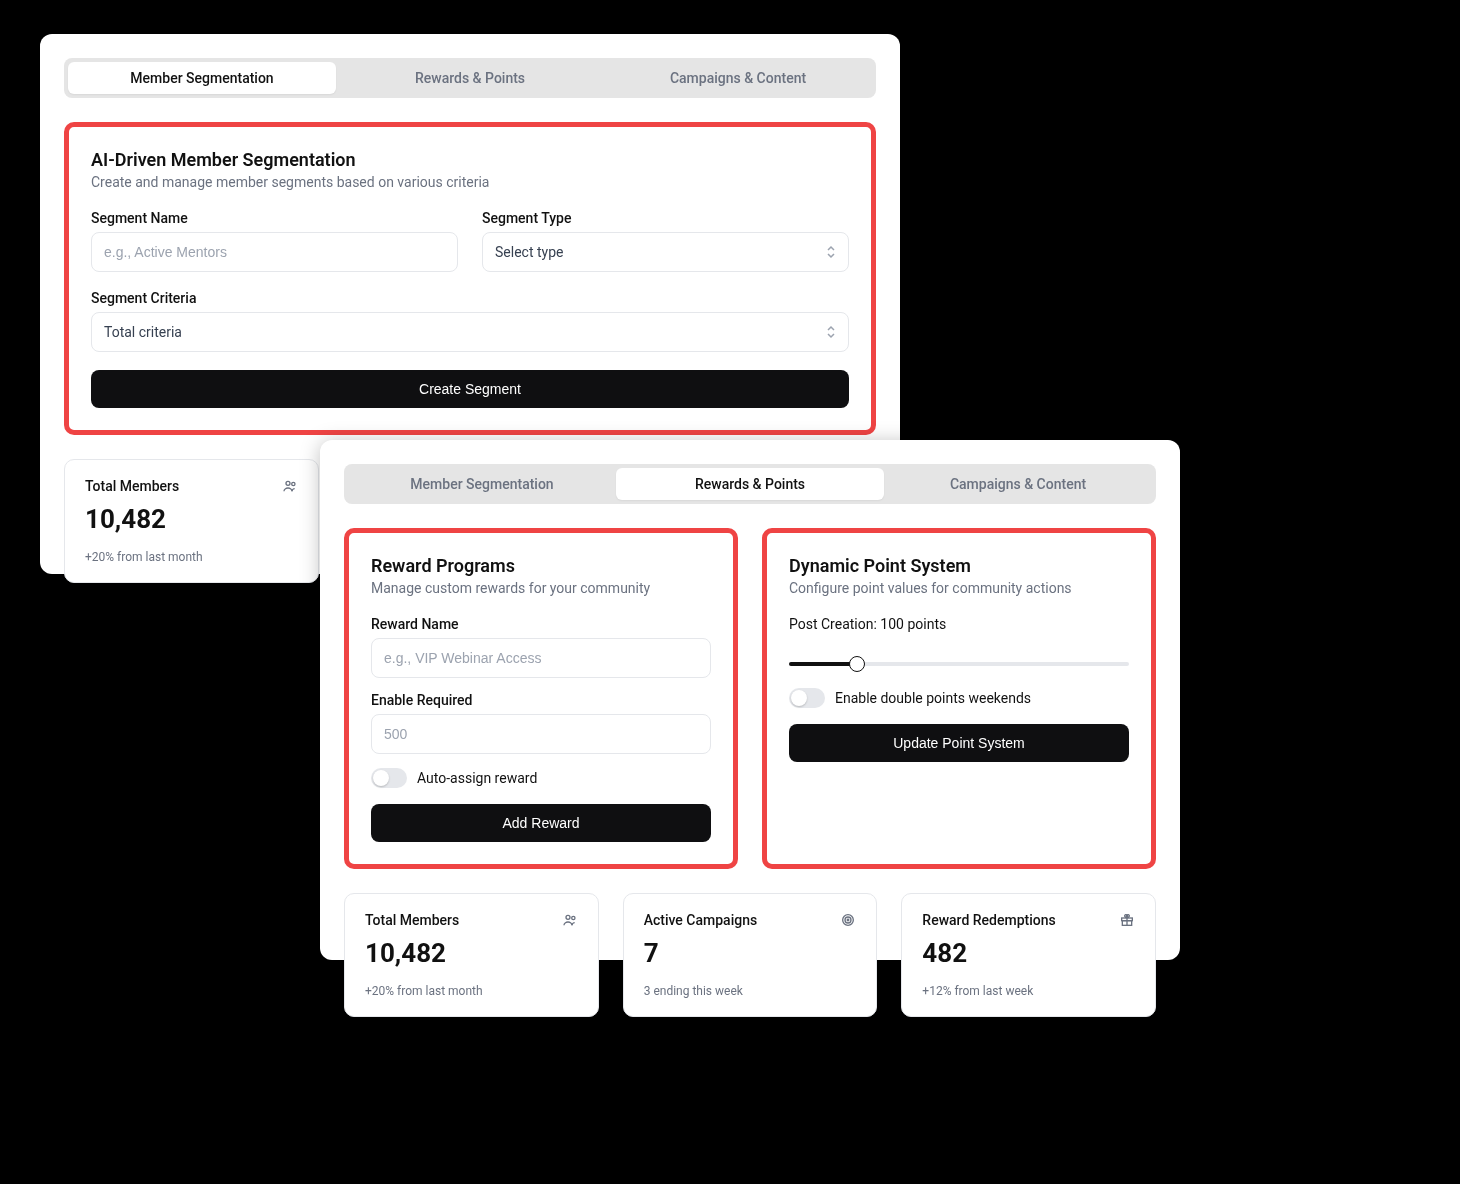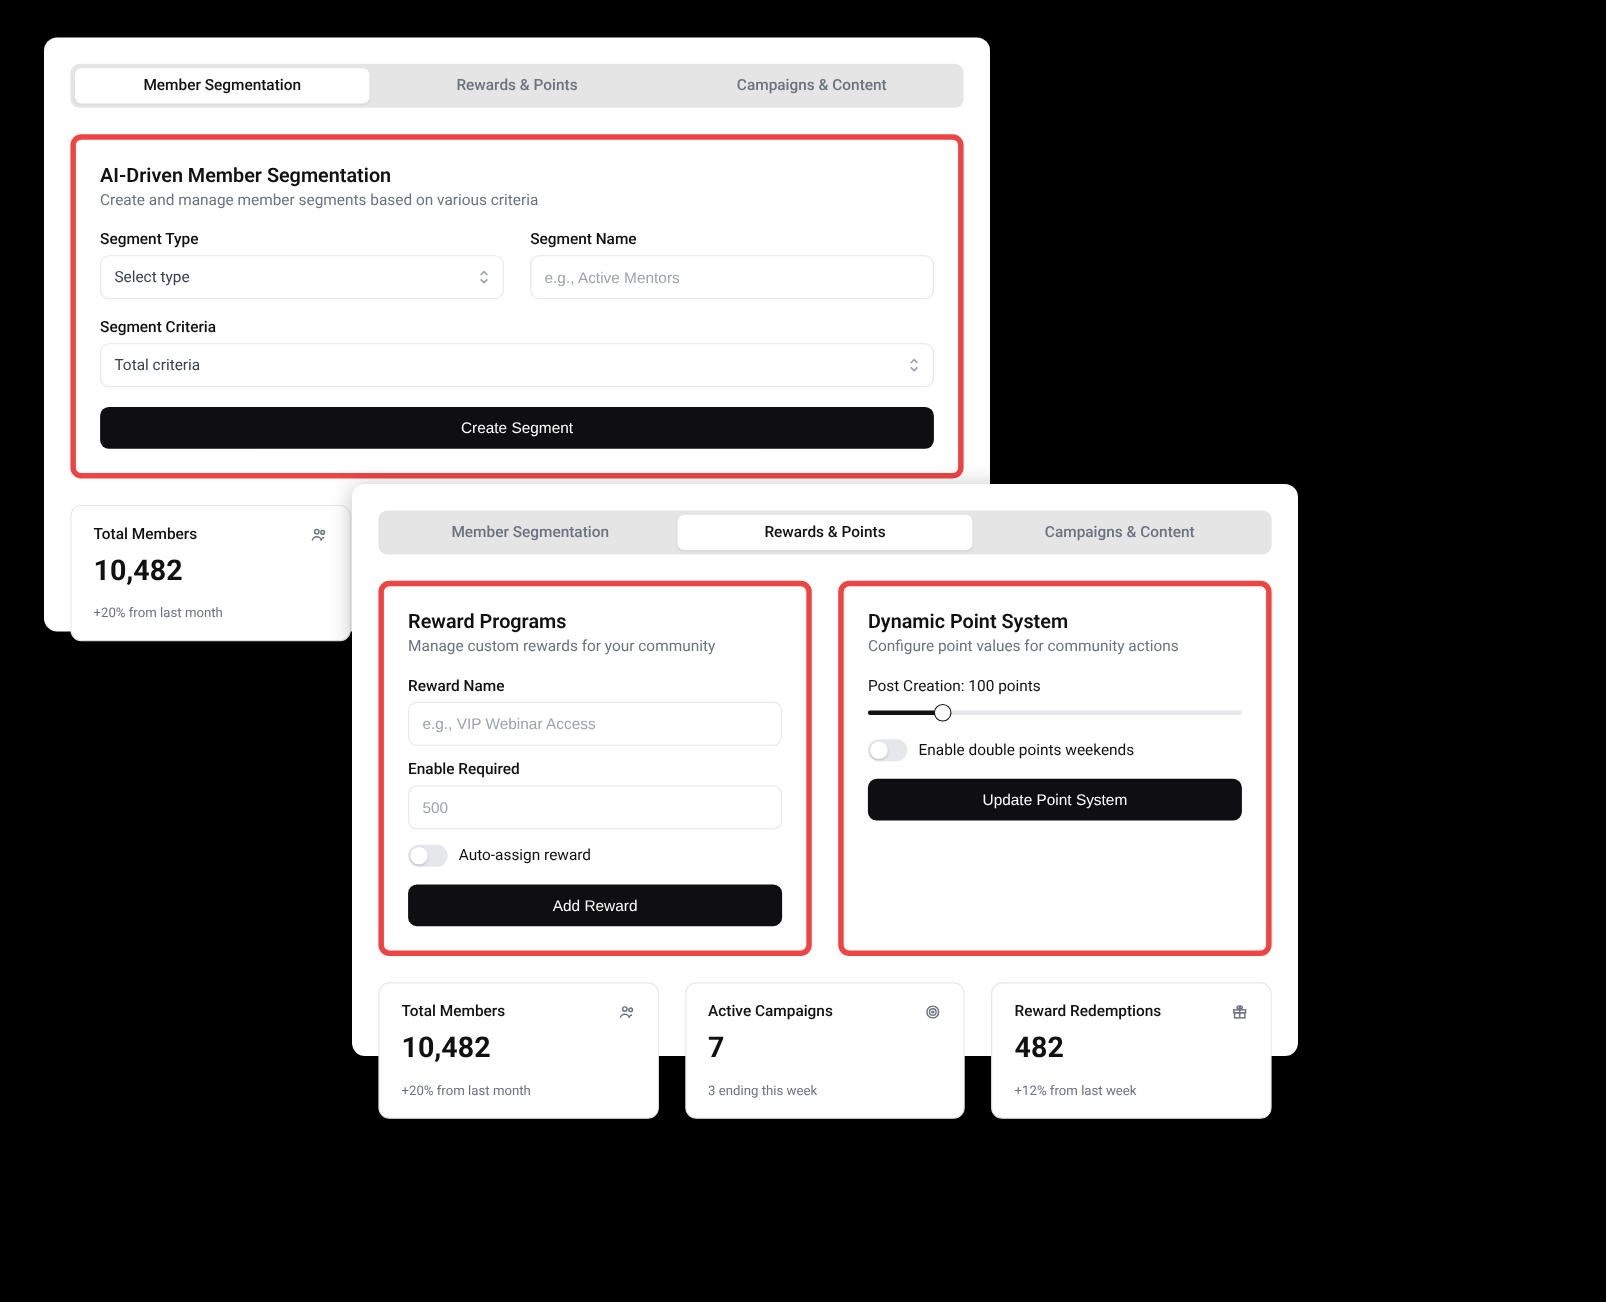--- a/index.html
+++ b/index.html
@@ -100,21 +100,21 @@
   .stat-value { font-size: 26px; font-weight: 700; color: #111; }
   .stat-note  { font-size: 12px; color: #6b7280; margin-top: 16px; }
   .stat-icon { width:16px; height:16px; color:#6b7280; }
 
   
   .grid2 { display:flex; gap:24px; }
   .col { flex:1; }
 
   
   .slider-wrap { margin-bottom: 16px; }
-  .slider-label { font-size: 14px; color:#111; margin-bottom:8px; }
+  .slider-label { font-size: 14px; color:#111; margin-bottom:24px; }
   .slider {
     position: relative; height: 16px; display:flex; align-items:center;
   }
   .slider-track {
     height:4px; background:#e5e7eb; border-radius:2px; width:100%; position:relative;
   }
   .slider-fill {
     position:absolute; left:0; top:0; height:4px; background:#111; border-radius:2px;
   }
   .slider-thumb {
@@ -143,35 +143,35 @@
     <div class="tab active">Member Segmentation</div>
     <div class="tab">Rewards &amp; Points</div>
     <div class="tab">Campaigns &amp; Content</div>
   </div>
 
   <div class="card">
     <div class="card-title">AI-Driven Member Segmentation</div>
     <div class="card-sub">Create and manage member segments based on various criteria</div>
 
     <div class="form-row">
+      <div class="form-group">
+        <div class="label">Segment Name</div>
+        <input class="input" placeholder="e.g., Active Mentors" style="">
+      </div>
       <div class="form-group">
         <div class="label">Segment Type</div>
         <div class="select">
           <span>Select type</span>
           <span class="chevrons">
             <svg width="10" height="14" viewBox="0 0 10 14" fill="none" stroke="currentColor" stroke-width="1.5">
                 <path d="M2 5l3-3 3 3M2 9l3 3 3-3"></path>
               </svg>
           </span>
         </div>
       </div>
-      <div class="form-group">
-        <div class="label">Segment Name</div>
-        <input class="input" placeholder="e.g., Active Mentors" style="">
-      </div>
     </div>
 
     <div class="form-group full" style="margin-bottom:18px;">
       <div class="label">Segment Criteria</div>
       <div class="select">
         <span>Total criteria</span>
         <span class="chevrons">
           <svg width="10" height="14" viewBox="0 0 10 14" fill="none" stroke="currentColor" stroke-width="1.5">
               <path d="M2 5l3-3 3 3M2 9l3 3 3-3"></path>
             </svg>

